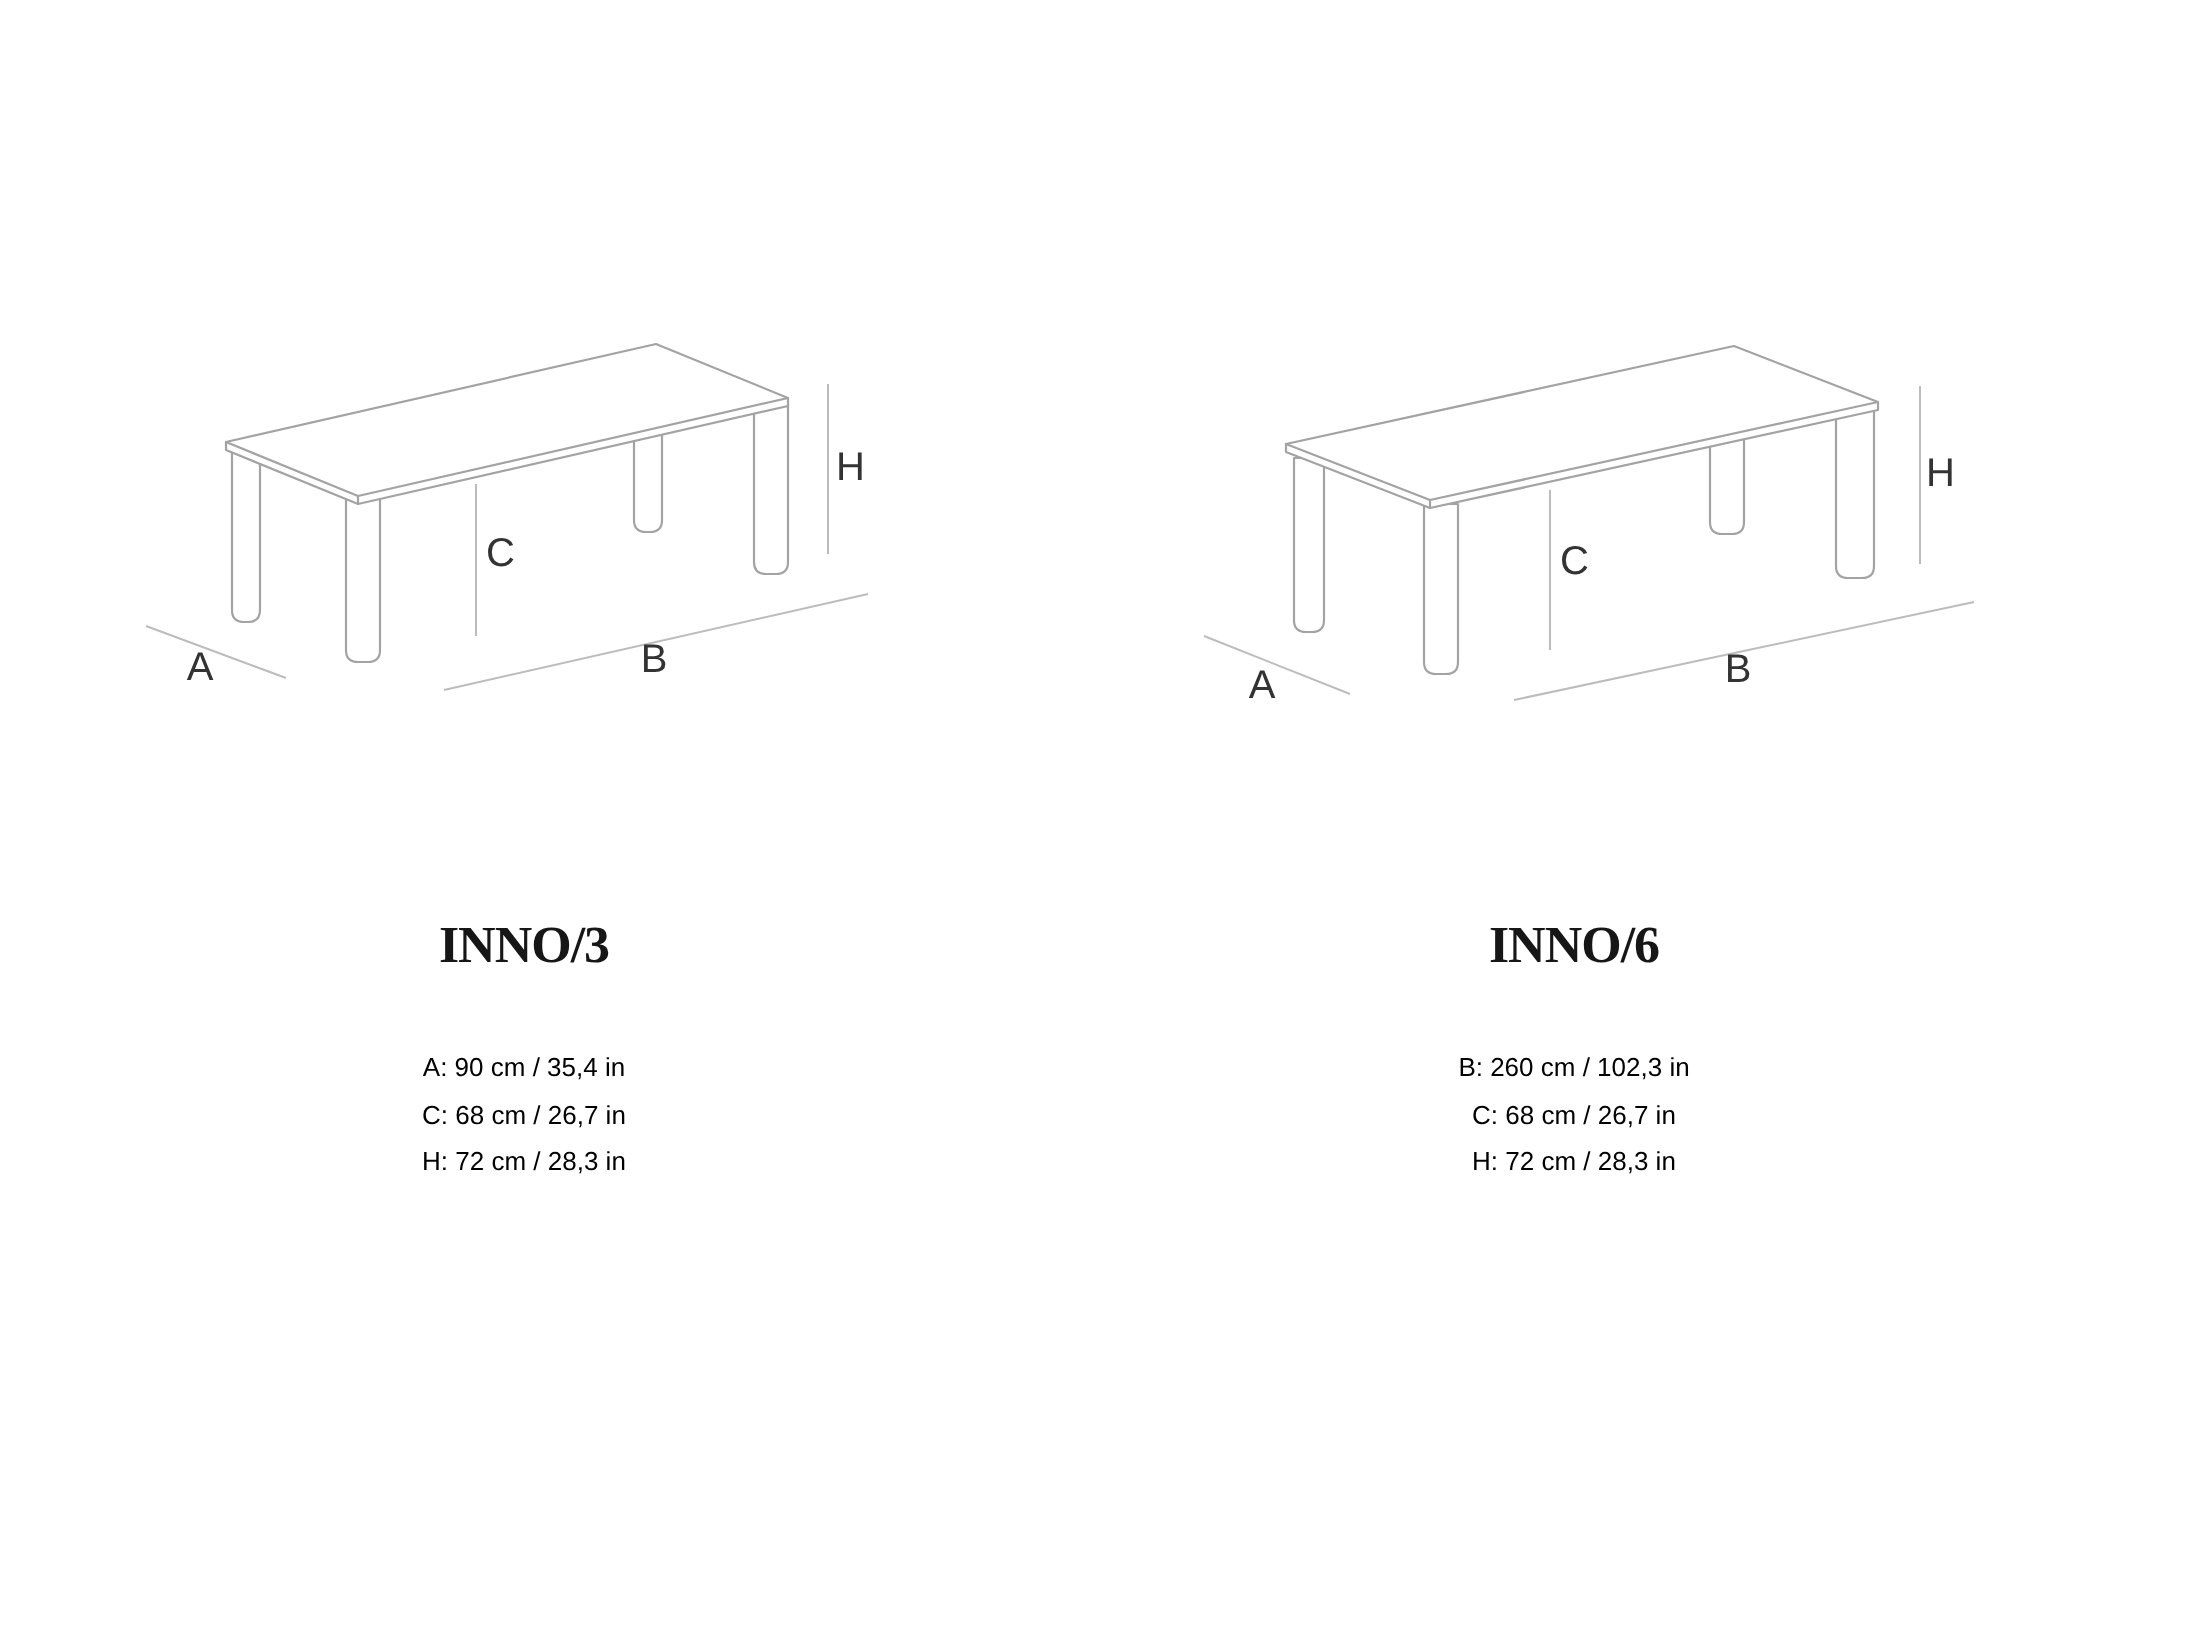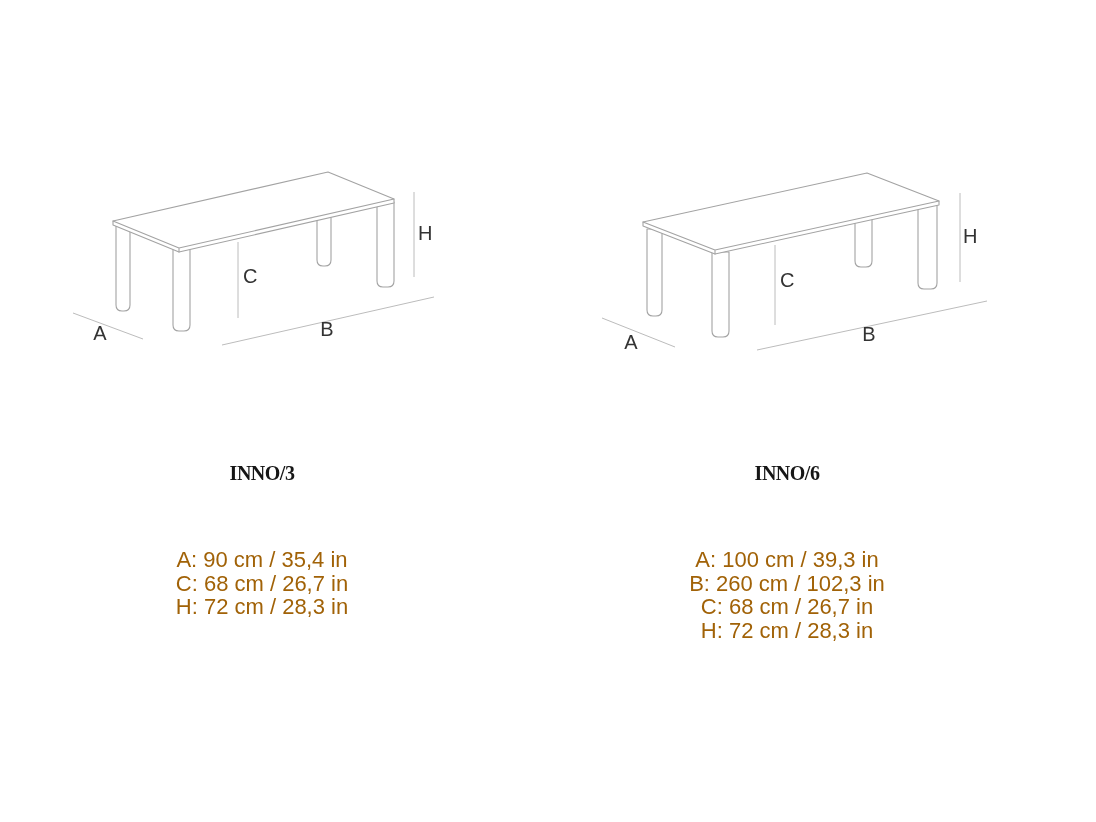--- a/index.html
+++ b/index.html
@@ -35,32 +35,32 @@
     top: 460px;
     width: 300px;
     text-align: center;
   }
   .column.left  { left: 112px; }
   .column.right { left: 637px; }
 
   .product-title {
     font-family: "Liberation Serif", serif;
     font-weight: 700;
-    font-size: 20px;
+    font-size: 26px;
     line-height: 26px;
     letter-spacing: -0.5px;
     color: #161616;
   }
   .specs {
-    margin-top: 62px;
+    margin-top: 36px;
     font-family: "Liberation Sans", sans-serif;
     font-weight: 300;
-    font-size: 22px;
+    font-size: 13px;
     line-height: 23.5px;
-    color: #a16207;
+    color: #000000;
   }
 </style>
 </head>
 <body>
 
 <div class="canvas">
 
   <svg class="diagram left" width="390" height="195" viewBox="60 165 390 195" xmlns="http://www.w3.org/2000/svg">
     <g stroke="#a3a3a3" stroke-width="1.1" fill="#ffffff" stroke-linejoin="round" stroke-linecap="round">
       <path d="M116,226 L116,305 Q116,311 122,311 L124,311 Q130,311 130,305 L130,226 Z"></path>
@@ -112,20 +112,19 @@
     <div class="specs">
       <div>A: 90 cm / 35,4 in</div>
       <div>C: 68 cm / 26,7 in</div>
       <div>H: 72 cm / 28,3 in</div>
     </div>
   </div>
 
   <div class="column right">
     <div class="product-title">INNO/6</div>
     <div class="specs">
-      <div>A: 100 cm / 39,3 in</div>
       <div>B: 260 cm / 102,3 in</div>
       <div>C: 68 cm / 26,7 in</div>
       <div>H: 72 cm / 28,3 in</div>
     </div>
   </div>
 
 </div>
 
 </body></html>

